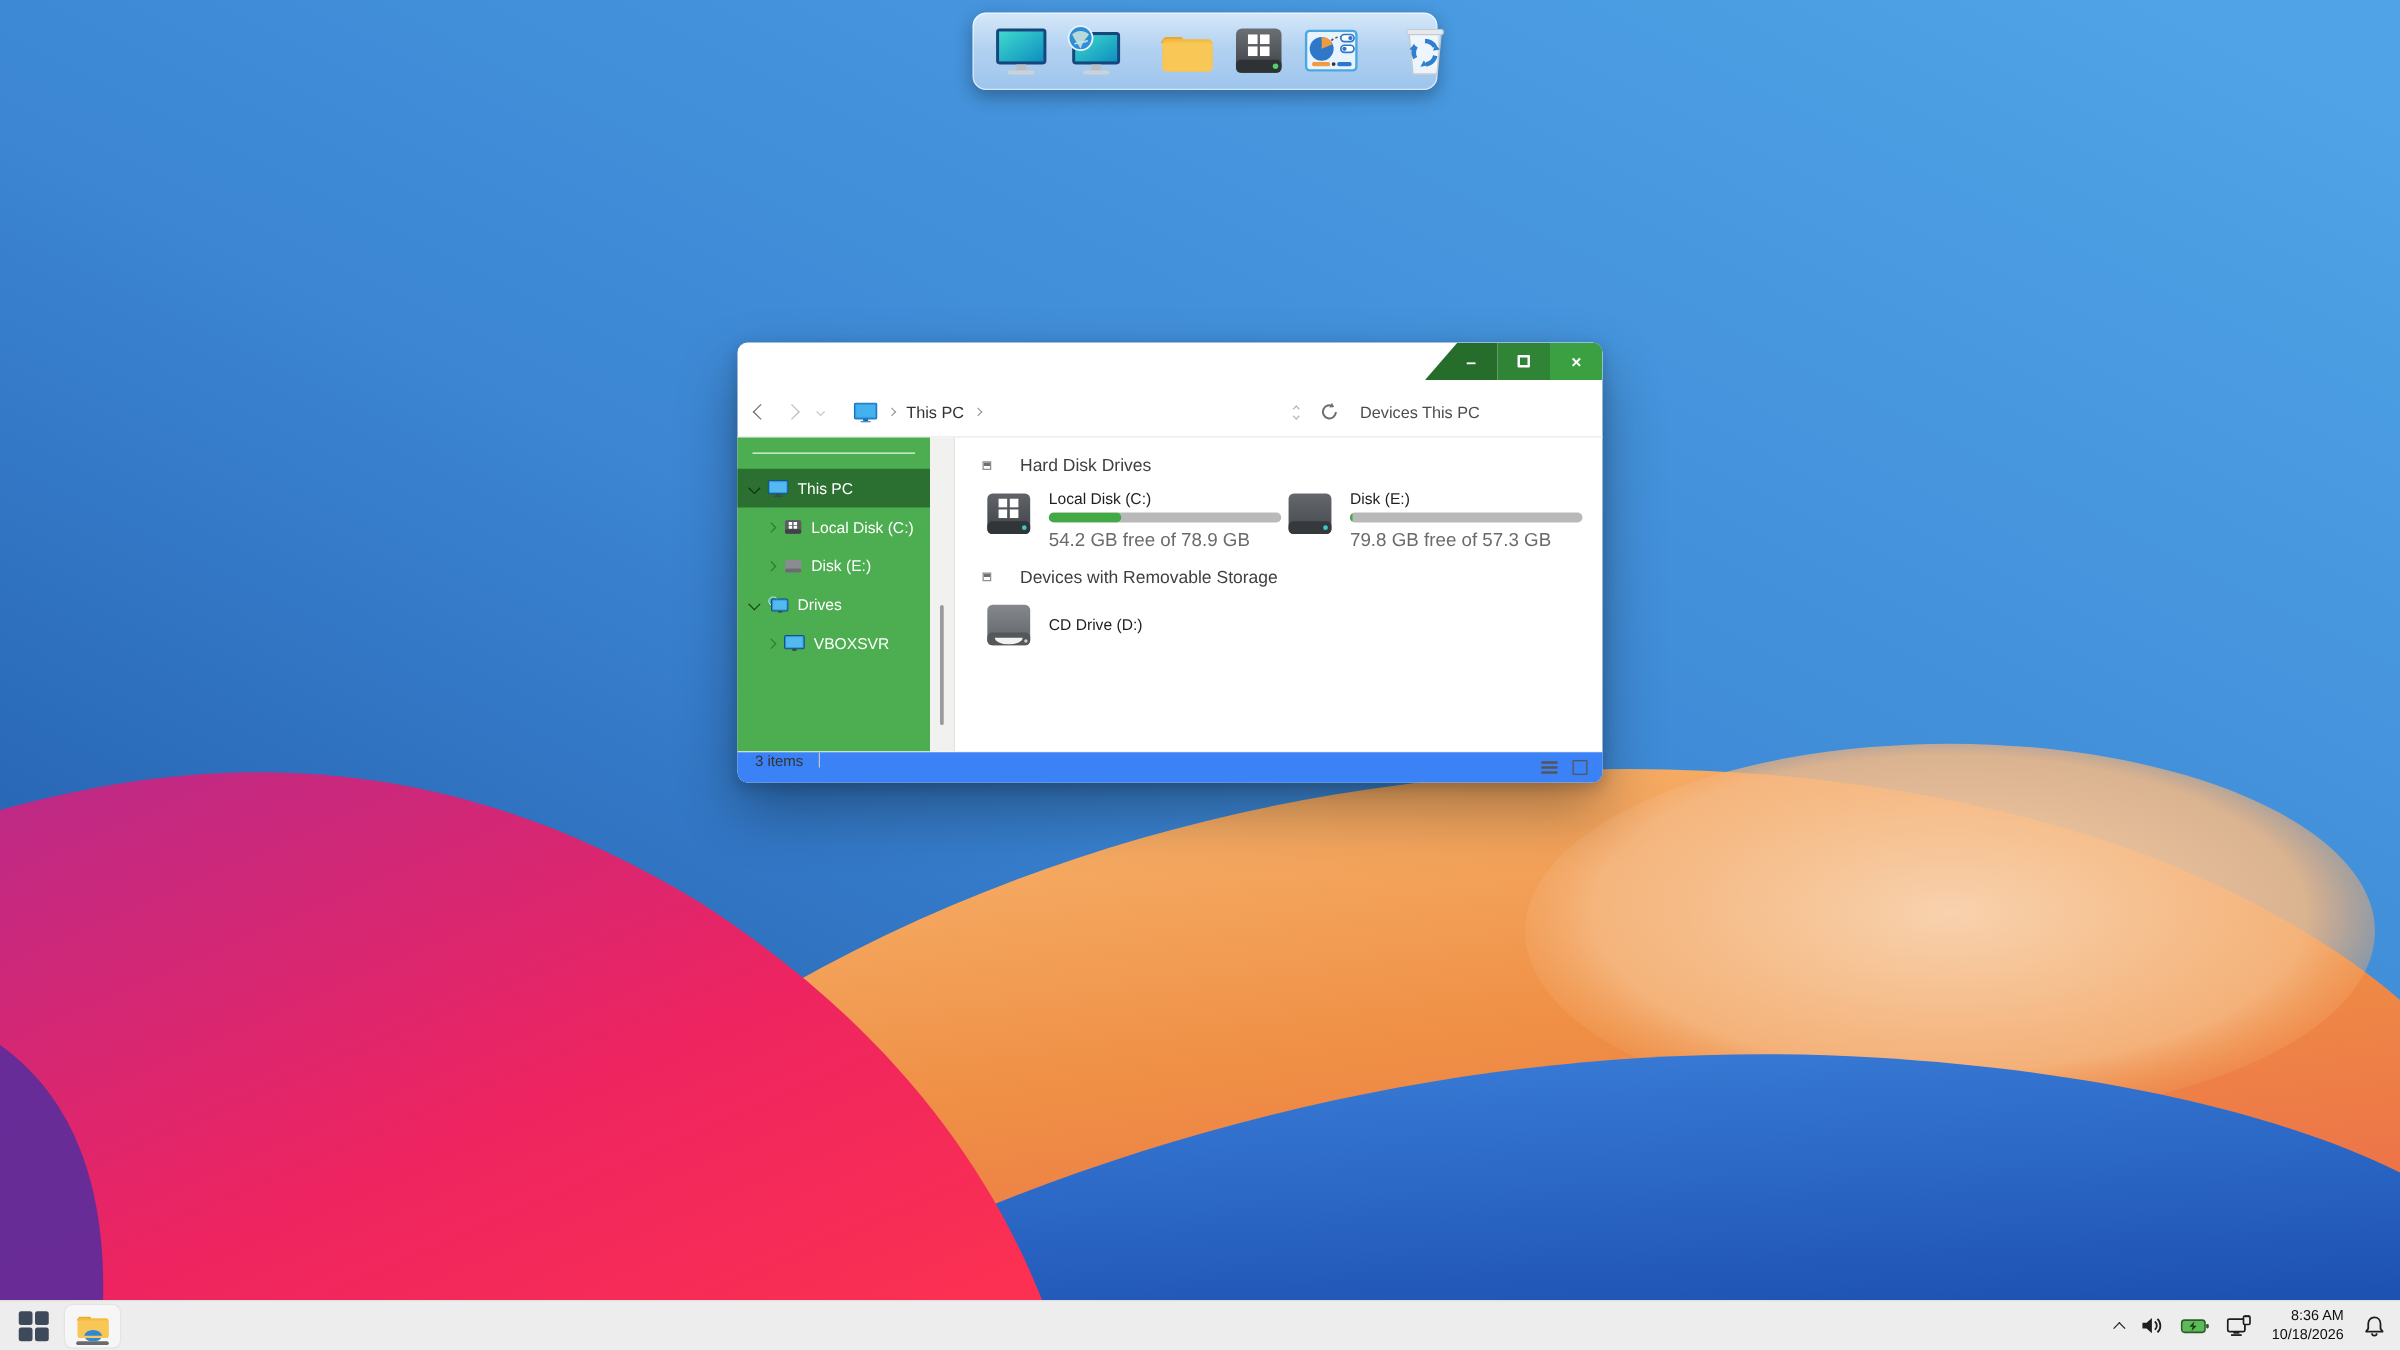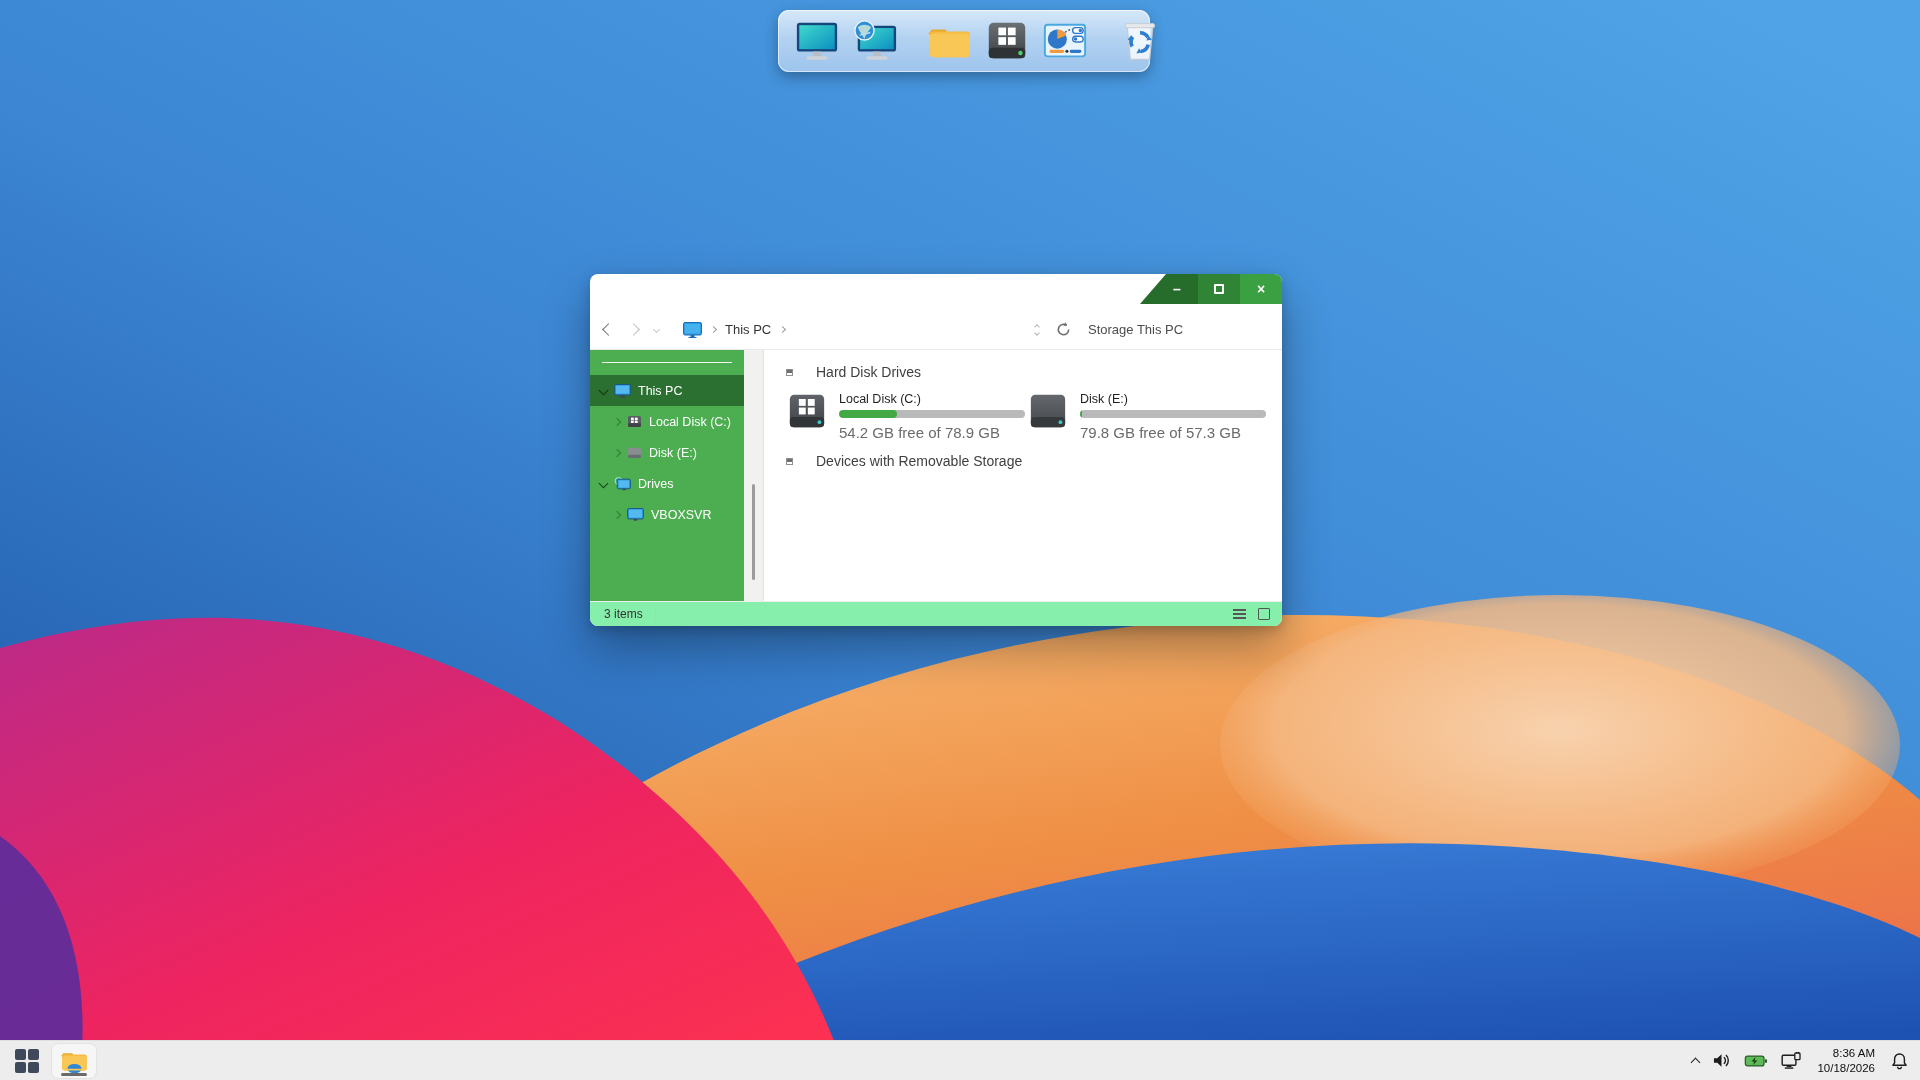--- a/index.html
+++ b/index.html
@@ -74,22 +74,22 @@
   .tiles { display:flex; margin-bottom:12px; }
   .tile { display:flex; gap:11px; width:254px; align-items:flex-start; }
   .tile.centered { align-items:center; }
   .tile-icon { flex:none; margin-top:1px; }
   .tile-details { width:186px; }
   .tile-name { font-size:12.5px; color:#1f1f1f; margin-bottom:4px; }
   .disk-bar { height:8px; background:#b9b9b9; border-radius:4px; overflow:hidden; margin-bottom:6px; }
   .disk-bar-fill { height:100%; background:#43a945; border-radius:4px; }
   .tile-caption { font-size:15px; color:#6b6b6b; }
 
-  .statusbar { height:25px; border-top:1px solid #ededed; background:#86efac;
-               border-radius:0 0 8px 8px; display:flex; align-items:center;
+  .statusbar { height:25px; border-top:1px solid #ededed; background:#3b82f6;
+               border-radius:0 0 8px 8px; display:flex; 
                padding:0 12px 0 14px; font-size:12px; color:#333; }
   .status-vsep { width:1px; height:12px; background:#c4c4c4; margin-left:12px; }
   .status-spacer { flex:1; }
   .view-icons { display:flex; gap:12px; align-items:center; }
   .icon-list { display:flex; flex-direction:column; gap:2.5px; }
   .icon-list i { display:block; width:13px; height:1.6px; background:#555; }
   .icon-thumb { width:12px; height:12px; border:1.6px solid #555; border-radius:1px; }
 
   
   .taskbar { position:absolute; left:0; right:0; bottom:0; height:40px; background:#ededed;
@@ -272,21 +272,21 @@
       </div>
       <div class="toolbar-spacer"></div>
       <span class="addr-split">
         <span class="chev up"></span>
           <span class="chev down"></span>
       </span>
       <svg width="17" height="17" viewBox="0 0 18 18">
         <path d="M14.5,9 a5.5,5.5 0 1 1 -2.2,-4.4" fill="none" stroke="#6e6e6e" stroke-width="1.7"></path>
         <path d="M11.2,1.2 l1.6,3.6 -3.9,0.4 z" fill="#6e6e6e"></path>
       </svg>
-      <span class="search-box">Storage This PC</span>
+      <span class="search-box">Devices This PC</span>
     </div>
 
     <div class="win-body">
 
       <div class="sidebar">
         <div class="side-sep"></div>
 
         <div class="side-row selected">
           <span class="chev down"></span>
           <svg width="17" height="14" viewBox="0 0 19 16">
@@ -399,20 +399,37 @@
               <div class="tile-caption">79.8 GB free of 57.3 GB</div>
             </div>
           </div>
         </div>
 
         <div class="section-header">
           <span class="group-glyph"></span>
           <span>Devices with Removable Storage</span>
         </div>
 
+        <div class="tiles">
+          <div class="tile centered">
+            <svg class="tile-icon" width="42" height="36" viewBox="0 0 48 42">
+              <defs>
+                  <linearGradient id="tdrv3" x1="0" y1="0" x2="0" y2="1">
+                <stop offset="0" stop-color="#85888c"></stop>
+                    <stop offset="1" stop-color="#606366"></stop>
+                  </linearGradient>
+                </defs>
+              <rect x="4" y="2" width="40" height="38" rx="5" fill="url(#tdrv3)"></rect>
+              <rect x="4" y="28" width="40" height="12" rx="4.5" fill="#55585b"></rect>
+              <path d="M11,33 a13,6 0 0 0 26,0 z" fill="#f2f2f2"></path>
+              <circle cx="40" cy="36" r="1.6" fill="#caccce"></circle>
+            </svg>
+            <div class="tile-name" style="margin:0;">CD Drive (D:)</div>
+          </div>
+        </div>
 
       </div>
     </div>
 
     <div class="statusbar">
       <span>3 items</span>
       <span class="status-vsep"></span>
       <span class="status-spacer"></span>
       <span class="view-icons">
         <span class="icon-list">

